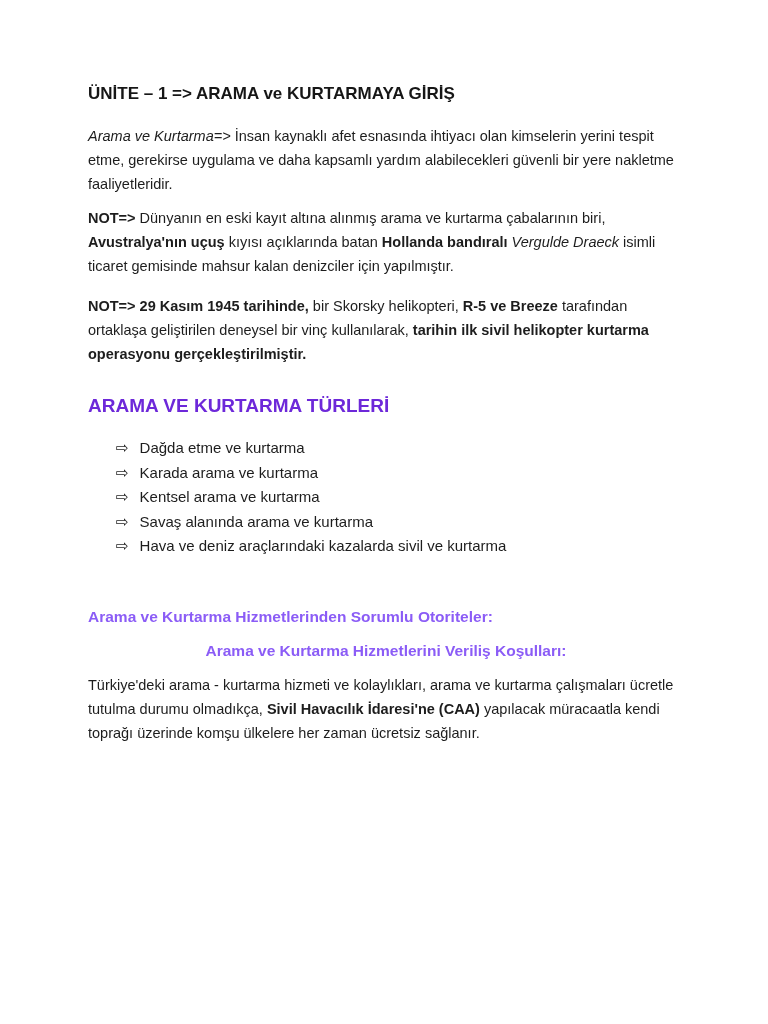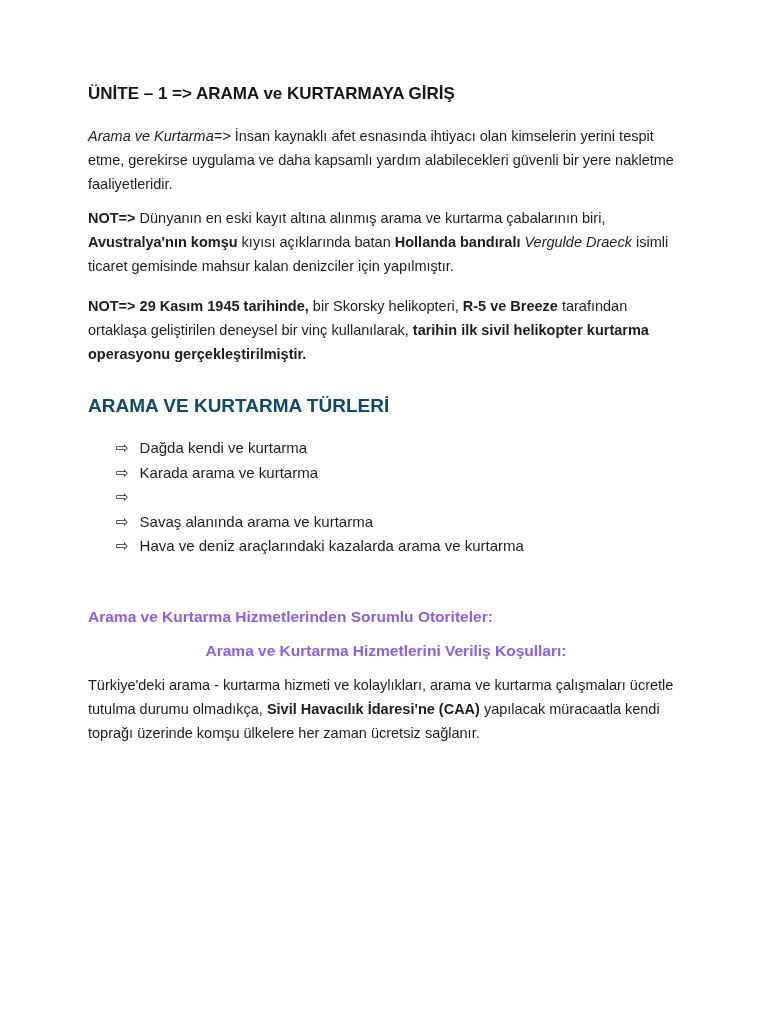--- a/index.html
+++ b/index.html
@@ -42,21 +42,21 @@
     max-width: 596px;
     color: #1d1d1d;
   }
   p.body-para.note2 { margin-bottom: 16px; }
   .b  { font-weight: 700; }
   .bi { font-weight: 400; font-style: italic; }
   .section-heading-lg {
     font-size: 19px;
     line-height: 24px;
     font-weight: 700;
-    color: #0c4a6e;
+    color: #6d28d9;
     margin: 28px 0 18px 0;
   }
   ul.types-list {
     list-style: none;
     margin: 0 0 0 0;
     padding: 0 0 0 28px;
   }
   ul.types-list li {
     font-size: 15px;
     line-height: 24.5px;
@@ -89,48 +89,49 @@
   <div class="doc">
 
     <h2 class="unit-heading">ÜNİTE – 1 =&gt; ARAMA ve KURTARMAYA GİRİŞ</h2>
 
 
     <p class="body-para">
       <span class="bi">Arama ve Kurtarma=&gt; </span><span>İnsan kaynaklı afet esnasında ihtiyacı olan kimselerin yerini tespit etme, gerekirse uygulama ve daha kapsamlı yardım alabilecekleri güvenli bir yere nakletme faaliyetleridir.</span>
     </p>
 
     <p class="body-para note2">
-      <span class="b">NOT=&gt; </span><span>Dünyanın en eski kayıt altına alınmış arama ve kurtarma çabalarının biri, </span><span class="b">Avustralya'nın komşu </span><span>kıyısı açıklarında batan </span><span class="b">Hollanda bandıralı </span><span class="bi">Vergulde Draeck</span><span> isimli ticaret gemisinde mahsur kalan denizciler için yapılmıştır.</span>
+      <span class="b">NOT=&gt; </span><span>Dünyanın en eski kayıt altına alınmış arama ve kurtarma çabalarının biri, </span><span class="b">Avustralya'nın uçuş </span><span>kıyısı açıklarında batan </span><span class="b">Hollanda bandıralı </span><span class="bi">Vergulde Draeck</span><span> isimli ticaret gemisinde mahsur kalan denizciler için yapılmıştır.</span>
     </p>
 
     <p class="body-para">
       <span class="b">NOT=&gt; 29 Kasım 1945 tarihinde, </span><span>bir Skorsky helikopteri, </span><span class="b">R-5 ve Breeze </span><span>tarafından ortaklaşa geliştirilen deneysel bir vinç kullanılarak, </span><span class="b">tarihin ilk sivil helikopter kurtarma operasyonu gerçekleştirilmiştir.</span>
     </p>
 
     <h2 class="section-heading-lg">ARAMA VE KURTARMA TÜRLERİ</h2>
 
     <ul class="types-list">
       <li>
         <span class="bullet-arrow">⇨</span>
-        <span>Dağda kendi ve kurtarma</span>
+        <span>Dağda etme ve kurtarma</span>
       </li>
       <li>
         <span class="bullet-arrow">⇨</span>
         <span>Karada arama ve kurtarma</span>
       </li>
       <li>
         <span class="bullet-arrow">⇨</span>
+        <span>Kentsel arama ve kurtarma</span>
       </li>
       <li>
         <span class="bullet-arrow">⇨</span>
         <span>Savaş alanında arama ve kurtarma</span>
       </li>
       <li>
         <span class="bullet-arrow">⇨</span>
-        <span>Hava ve deniz araçlarındaki kazalarda arama ve kurtarma</span>
+        <span>Hava ve deniz araçlarındaki kazalarda sivil ve kurtarma</span>
       </li>
     </ul>
 
     <h3 class="section-heading-sm heading-authorities">Arama ve Kurtarma Hizmetlerinden Sorumlu Otoriteler:</h3>
 
 
 
     <h3 class="section-heading-sm heading-conditions">Arama ve Kurtarma Hizmetlerini Veriliş Koşulları:</h3>
 
     <p class="body-para">

